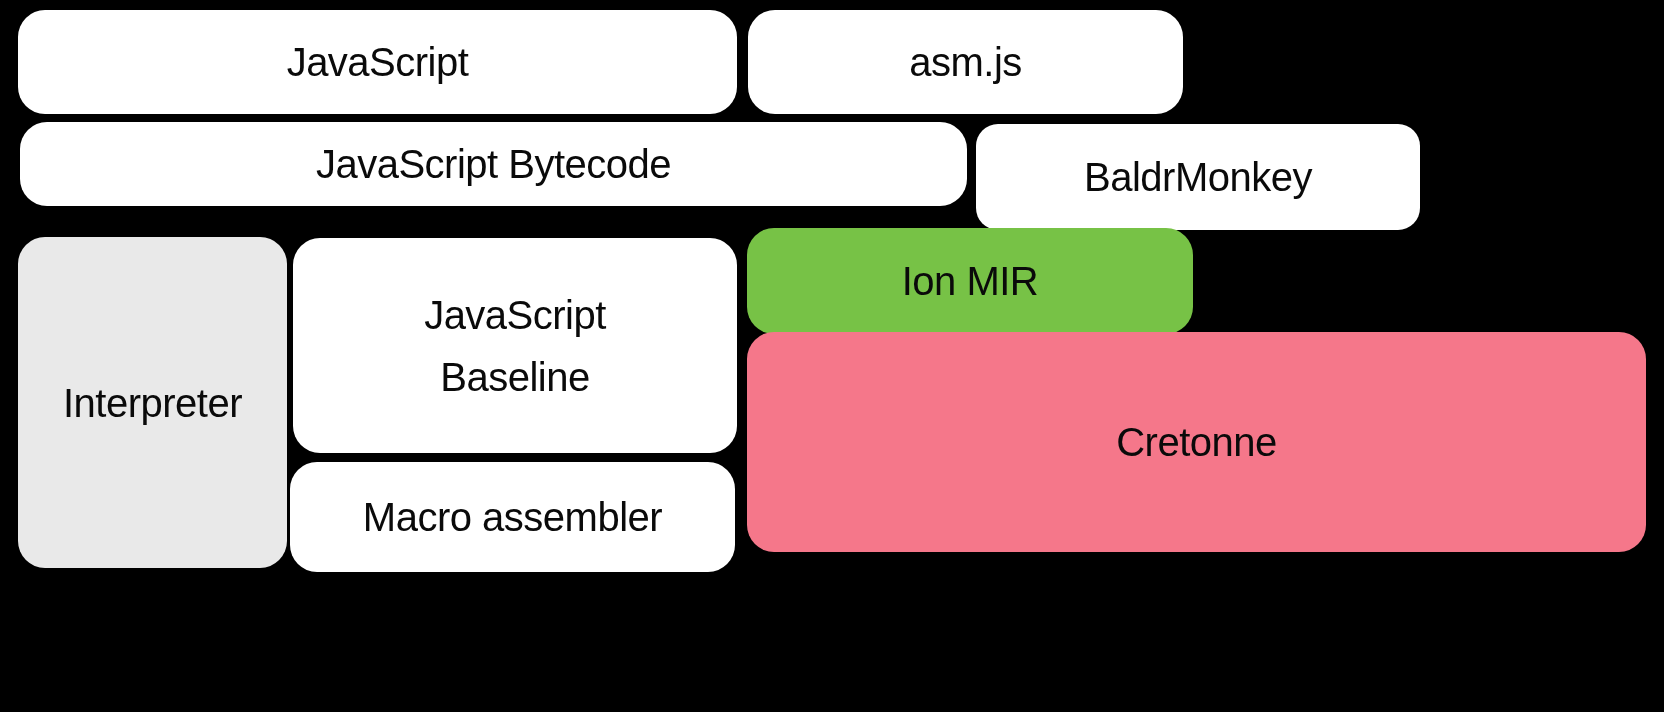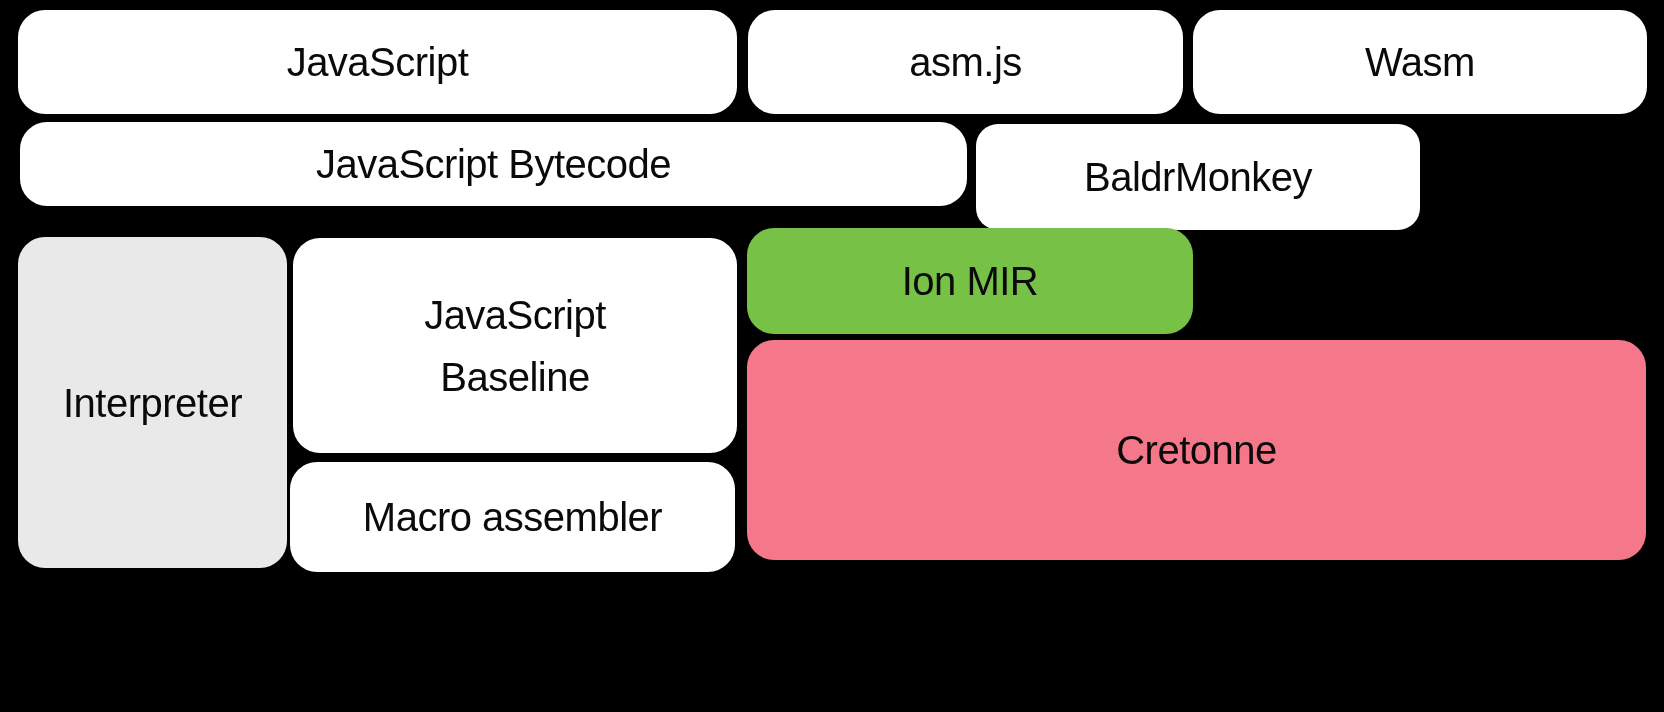--- a/index.html
+++ b/index.html
@@ -32,40 +32,37 @@
   .block .lbl { display: block; }
   
   #b-javascript   { left: 18px;   top: 10px;  width: 719px;  height: 104px; }
   #b-asmjs        { left: 748px;  top: 10px;  width: 435px;  height: 104px; }
   #b-wasm         { left: 1193px; top: 10px;  width: 454px;  height: 104px; }
   #b-bytecode     { left: 20px;   top: 122px; width: 947px;  height: 84px; }
   #b-baldrmonkey  { left: 976px;  top: 124px; width: 444px;  height: 106px; border-radius: 22px; }
   #b-interpreter  { left: 18px;   top: 237px; width: 269px;  height: 331px; background: #e9e9e9; }
   #b-baseline     { left: 293px;  top: 238px; width: 444px;  height: 215px; }
   #b-ionmir       { left: 747px;  top: 228px; width: 446px;  height: 106px; background: #77c246; }
-  #b-cretonne     { left: 747px;  top: 340px; width: 899px;  height: 220px; background: #f5778a; }
+  #b-cretonne     { left: 747px;  top: 332px; width: 899px;  height: 220px; background: #f5778a; }
   #b-macro        { left: 290px;  top: 462px; width: 445px;  height: 110px; }
   #b-native       { left: 292px;  top: 577px; width: 1351px; height: 106px; }
 </style>
 </head>
 <body>
 
 <div id="stage">
 
   <div class="block" id="b-javascript">
     <span class="lbl">JavaScript</span>
   </div>
 
   <div class="block" id="b-asmjs">
     <span class="lbl">asm.js</span>
   </div>
 
-  <div class="block" id="b-wasm">
-    <span class="lbl">Wasm</span>
-  </div>
 
   <div class="block" id="b-bytecode">
     <span class="lbl">JavaScript Bytecode</span>
   </div>
 
   <div class="block" id="b-baldrmonkey">
     <span class="lbl">BaldrMonkey</span>
   </div>
 
   <div class="block" id="b-interpreter">

